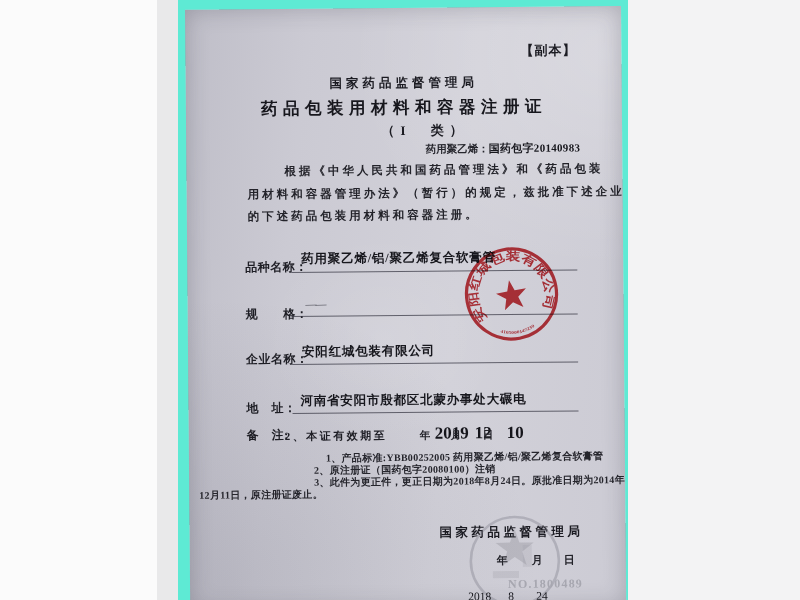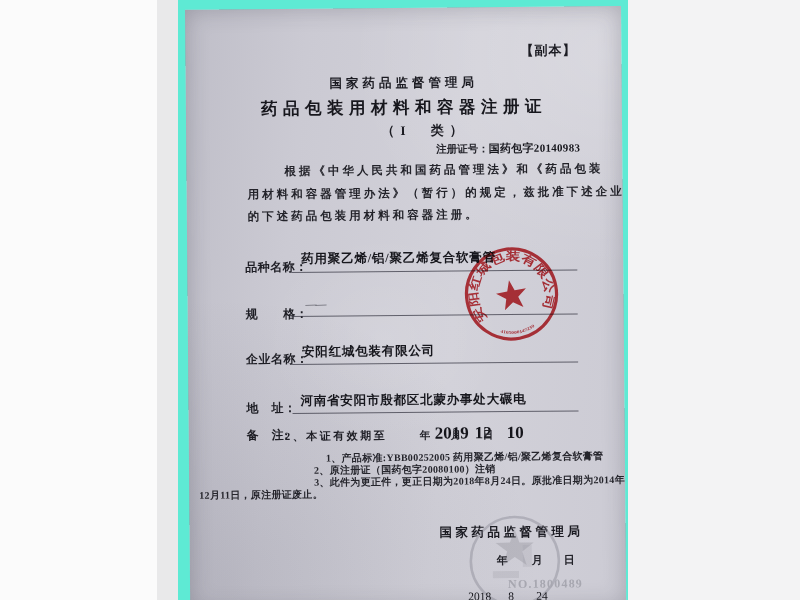--- a/index.html
+++ b/index.html
@@ -62,21 +62,21 @@
 <div class="frame">
   <div class="paper">
 
     <div class="abs copy-badge">【副本】</div>
 
     <div class="abs authority-top">国家药品监督管理局</div>
     <div class="abs doc-title">药品包装用材料和容器注册证</div>
     <div class="abs category">（I　类）</div>
 
     <div class="abs regno">
-      <span>注册证号：</span><span class="regno-val">国药包字20140983</span>
+      <span>药用聚乙烯：</span><span class="regno-val">国药包字20140983</span>
     </div>
 
     <div class="abs preamble">
       <div class="p-line p1">根据《中华人民共和国药品管理法》和《药品包装</div>
       <div class="p-line p2">用材料和容器管理办法》（暂行）的规定，兹批准下述企业</div>
       <div class="p-line p3">的下述药品包装用材料和容器注册。</div>
     </div>
 
     <div class="abs f-label" style="left:58px;top:250px;">品种名称：</div>
     <div class="abs f-value" style="left:114px;top:242px;">药用聚乙烯/铝/聚乙烯复合软膏管</div>

